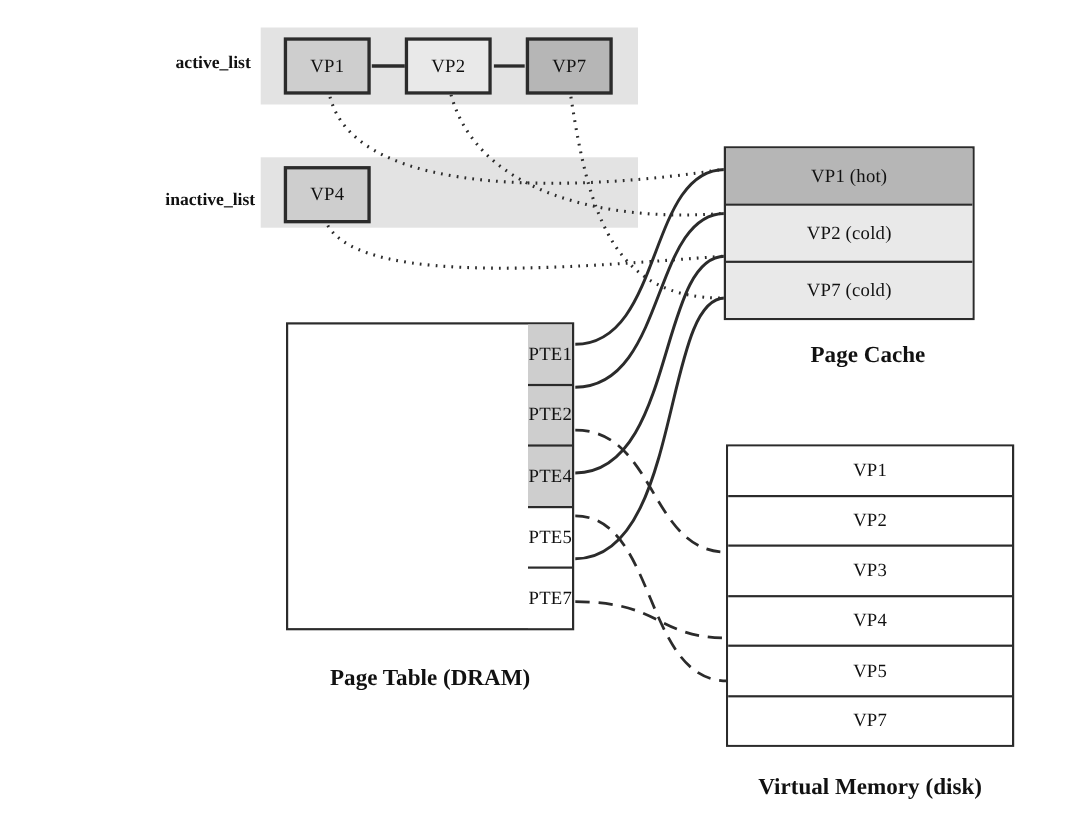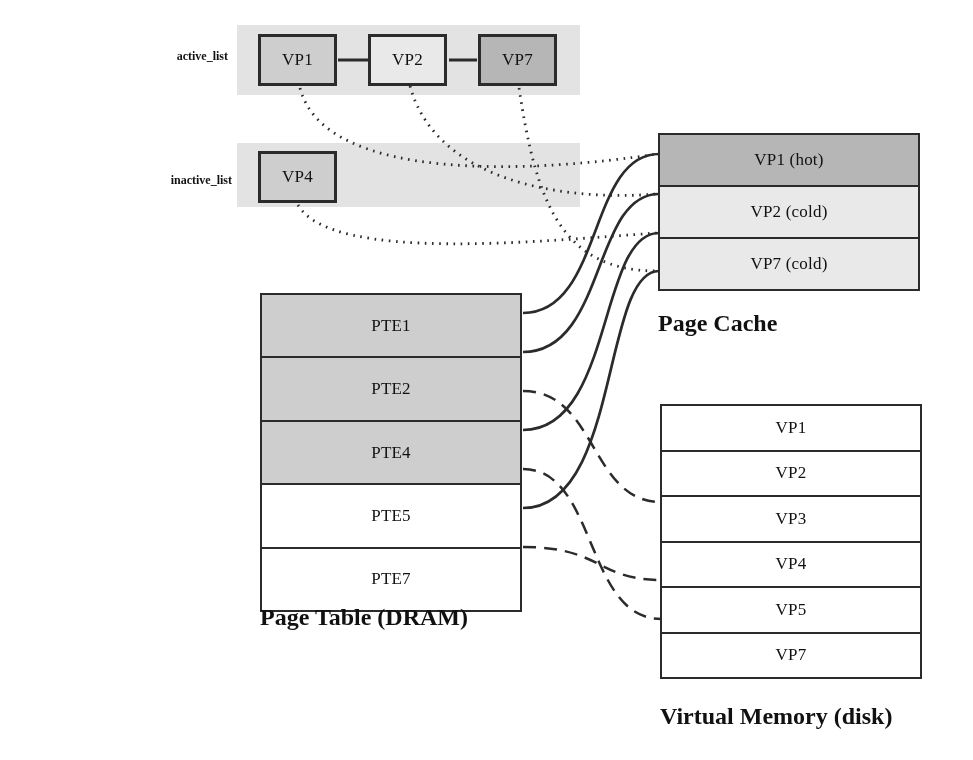--- a/index.html
+++ b/index.html
@@ -9,21 +9,21 @@
   }
   .band{position:absolute;background:var(--band);z-index:0;}
   #wires{position:absolute;left:0;top:0;z-index:1;}
   .wire{fill:none;stroke:var(--line);}
   .wire.solid{stroke-width:2.7;}
   .wire.dashed{stroke-width:2.5;stroke-dasharray:13 8;}
   .wire.dotted{stroke-width:2.8;stroke-dasharray:1.6 5.6;}
   .wire.link{stroke-width:3;}
 
   .list-label{
-    position:absolute;z-index:2;font-weight:bold;font-size:12px;
+    position:absolute;z-index:2;font-weight:bold;font-size:16px;
     text-align:right;white-space:nowrap;
   }
   .band-items{
     position:absolute;z-index:2;display:flex;align-items:center;
     padding-left:21px;gap:31px;
   }
   .node{
     width:79px;height:52px;box-sizing:border-box;border:3px solid var(--line);
     display:flex;align-items:center;justify-content:center;
     font-size:17px;letter-spacing:.2px;
@@ -35,21 +35,21 @@
   .stack-row{
     flex:1;display:flex;align-items:center;justify-content:center;
     font-size:17px;letter-spacing:.2px;
   }
   .stack-row + .stack-row{border-top:2.5px solid var(--line);}
   .tone-dark{background:var(--dark);}
   .tone-mid{background:var(--mid);}
   .tone-light{background:var(--light);}
   .tone-white{background:var(--white);}
   .caption{
-    position:absolute;z-index:2;font-weight:bold;font-size:24px;text-align:left;
+    position:absolute;z-index:2;font-weight:bold;font-size:21px;text-align:center;
   }
 </style>
 </head>
 <body>
 
 <div class="canvas" style="--band: #e3e3e3; --dark: #b6b6b6; --mid: #cecece; --light: #e9e9e9; --white: #ffffff; --line: #2b2b2b;">
 
   <div class="band" style="left:237px;top:25px;width:343px;height:70px;"></div>
   <div class="band" style="left:237px;top:143px;width:343px;height:64px;"></div>
 
@@ -82,34 +82,34 @@
       </div>
     </div>
 
   <div class="list-label" style="right:741px;top:173px;">inactive_list</div>
   <div class="band-items" style="left:237px;top:151px;height:52px;">
       <div class="node tone-mid">
         <span>VP4</span>
       </div>
     </div>
 
-  <div class="stack" style="left:658px;top:133px;width:262px;height:158px;">
+  <div class="stack" style="left:658px;top:133px;width:228px;height:158px;">
       <div class="stack-row tone-dark">
         <span>VP1 (hot)</span>
       </div>
       <div class="stack-row tone-light">
         <span>VP2 (cold)</span>
       </div>
       <div class="stack-row tone-light">
         <span>VP7 (cold)</span>
       </div>
     </div>
   <div class="caption" style="left:658px;top:310px;width:262px;">Page Cache</div>
 
-  <div class="stack" style="left:260px;top:293px;width:262px;height:319px;">
+  <div class="stack" style="left:260px;top:293px;width:262px;height:280px;align-items:flex-end;">
       <div class="stack-row tone-mid">
         <span>PTE1</span>
       </div>
       <div class="stack-row tone-mid">
         <span>PTE2</span>
       </div>
       <div class="stack-row tone-mid">
         <span>PTE4</span>
       </div>
       <div class="stack-row tone-white">

